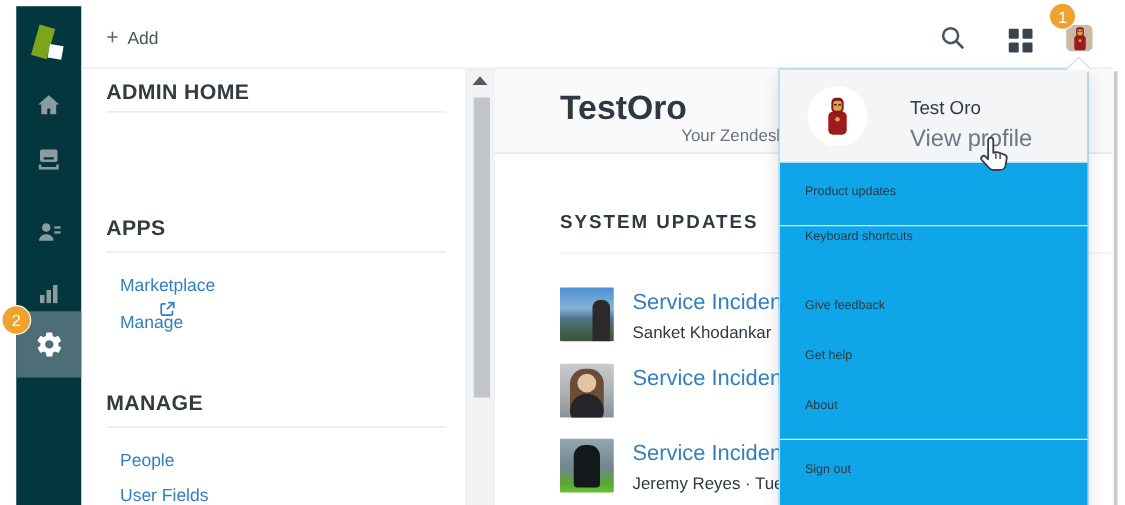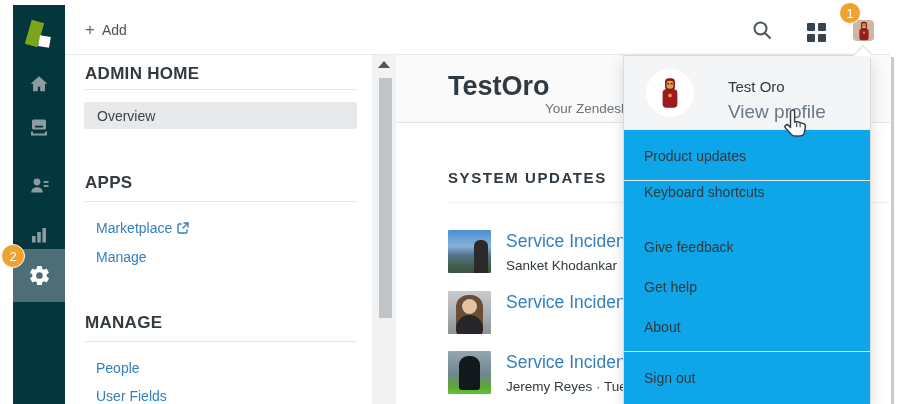--- a/index.html
+++ b/index.html
@@ -24,21 +24,21 @@
   .icon-btn { position:absolute; cursor:pointer; }
   .search-btn { left:751px; top:19px; }
   .grid-btn { left:807px; top:23px; width:19px; height:19px; display:grid; grid-template-columns:8px 8px; grid-template-rows:8px 8px; gap:3px; }
   .grid-btn span { background:#39434d; border-radius:1px; }
   .avatar-small { position:absolute; left:853px; top:20px; width:21px; height:21px; border-radius:4px; background:#cbb9a6; overflow:hidden; display:flex; align-items:center; justify-content:center; cursor:pointer; }
 
   
   .side-heading { position:absolute; left:85px; font-size:17px; font-weight:700; color:#333a40; letter-spacing:.3px; }
   .side-divider { position:absolute; left:85px; width:272px; height:1px; background:#e4e6e8; }
   .overview-row { position:absolute; left:84px; top:102px; width:273px; height:27px; background:#e8e9ea; border-radius:2px; display:flex; align-items:center; padding-left:13px; font-size:14px; color:#3c444c; cursor:pointer; }
-  .side-link { position:absolute; left:96px; font-size:14px; color:#337fbd; cursor:pointer; display:flex; align-items:center; gap:5px; white-space:nowrap; }
+  .side-link { position:absolute; left:96px; font-size:14px; color:#337fbd; cursor:pointer; display:flex; align-items:center; gap:5px; white-space:nowrap;flex-direction:column; }
 
   
   .sb-track { position:absolute; left:372px; top:55px; width:24px; height:349px; background:#f1f2f3; }
   .sb-arrow { position:absolute; left:378px; top:61px; width:0; height:0; border-left:6px solid transparent; border-right:6px solid transparent; border-bottom:7px solid #55585a; }
   .sb-thumb { position:absolute; left:379px; top:78px; width:13px; height:240px; background:#c2c5c7; }
 
   
   .main-band { position:absolute; left:396px; top:55px; width:494px; height:68px; background:#fafafa; border-bottom:1px solid #e2e4e6; }
   .main-title { position:absolute; left:448px; top:71px; font-size:27px; font-weight:600; color:#2f3941; }
   .main-sub { position:absolute; left:545px; top:101px; font-size:13.5px; color:#68737d; white-space:nowrap; }
@@ -57,21 +57,21 @@
   .item-title { font-size:17.5px; color:#337fbd; white-space:nowrap; cursor:pointer; }
   .item-byline { font-size:13.5px; color:#2f3941; margin-top:6px; white-space:nowrap; }
 
   
   .dropdown { position:absolute; left:623px; top:55px; width:248px; height:349px; background:#0ea5e9; border:1px solid #d8dcde; border-bottom:none; box-shadow:0 6px 14px rgba(0,0,0,.14); z-index:40; }
   .dd-caret { position:absolute; left:232px; top:-8px; width:14px; height:14px; background:#fff; transform:rotate(45deg); border-left:1px solid #d8dcde; border-top:1px solid #d8dcde; }
   .dd-header { position:absolute; left:0; top:0; width:100%; height:74px; background:#f4f5f6; border-bottom:1px solid #e9ebec; cursor:pointer; }
   .dd-avatar { position:absolute; left:22px; top:13px; width:48px; height:48px; border-radius:50%; background:#fff; display:flex; align-items:center; justify-content:center; }
   .dd-name { position:absolute; left:104px; top:22px; font-size:15px; color:#2f3941; }
   .dd-view { position:absolute; left:104px; top:45px; font-size:19px; color:#6b7887; cursor:pointer; }
-  .dd-item { position:absolute; left:20px; font-size:14px; color:#2f3941; cursor:pointer; white-space:nowrap;text-align:center; }
+  .dd-item { position:absolute; left:20px; font-size:10px; color:#2f3941; cursor:pointer; white-space:nowrap;text-align:center; }
   .dd-sep { position:absolute; left:0; width:100%; height:1px; background:#e9ebec; }
 
   .cursor-hand { position:absolute; left:782px; top:108px; z-index:60; }
 
   
   .win-scroll { position:absolute; left:890px; top:0; width:10px; height:404px; background:#fff; }
   .win-thumb { position:absolute; left:891px; top:57px; width:3px; height:347px; background:#c8cacc; }
 </style>
 </head>
 <body>
@@ -142,23 +142,20 @@
       <rect x="7.2" y="3" width="5.6" height="6.5" rx="2" fill="#d9a441"></rect>
       <rect x="7.8" y="5" width="1.6" height="1" fill="#222222"></rect>
         <rect x="10.6" y="5" width="1.6" height="1" fill="#222222"></rect>
       <rect x="8.5" y="13.5" width="3" height="3" rx="1.5" fill="#d9a441"></rect>
     </svg>
   </div>
   <div class="badge badge-1">1</div>
 
   <div class="side-heading" style="top:64px;">ADMIN HOME</div>
   <div class="side-divider" style="top:89px;"></div>
-  <div class="overview-row">
-    <span>Overview</span>
-  </div>
 
   <div class="side-heading" style="top:173px;">APPS</div>
   <div class="side-divider" style="top:201px;"></div>
   <div class="side-link" style="top:220px;">
     <span>Marketplace</span>
     <svg width="12" height="12" viewBox="0 0 12 12">
       <path d="M4.5 2H2a1 1 0 0 0-1 1v7a1 1 0 0 0 1 1h7a1 1 0 0 0 1-1V7.5" fill="none" stroke="#337fbd" stroke-width="1.4"></path>
       <path d="M6.5 1H11v4.5M11 1 5.5 6.5" fill="none" stroke="#337fbd" stroke-width="1.4"></path>
     </svg>
   </div>

